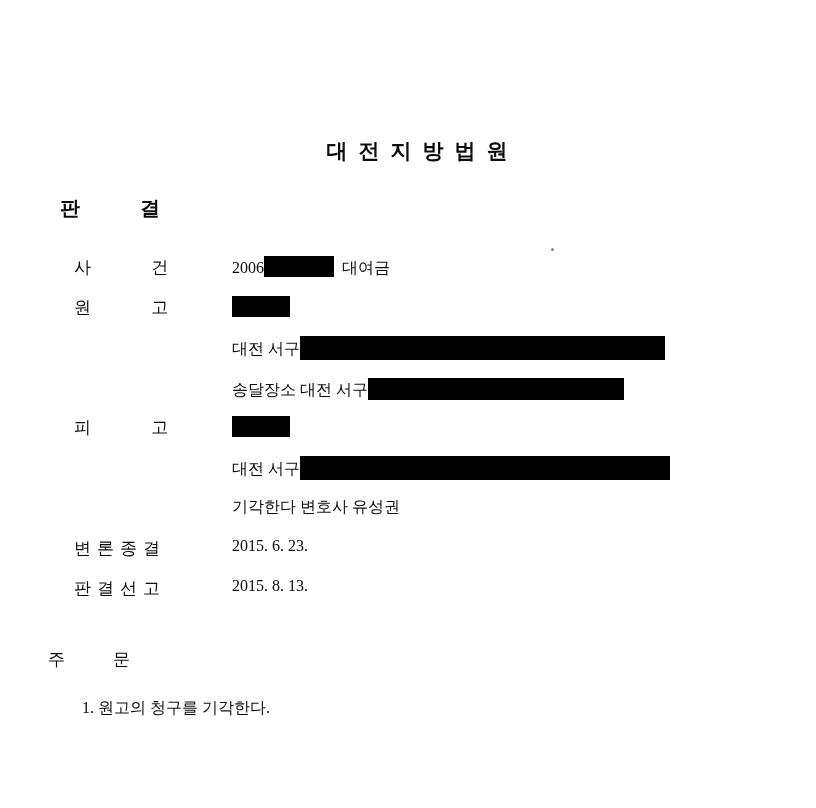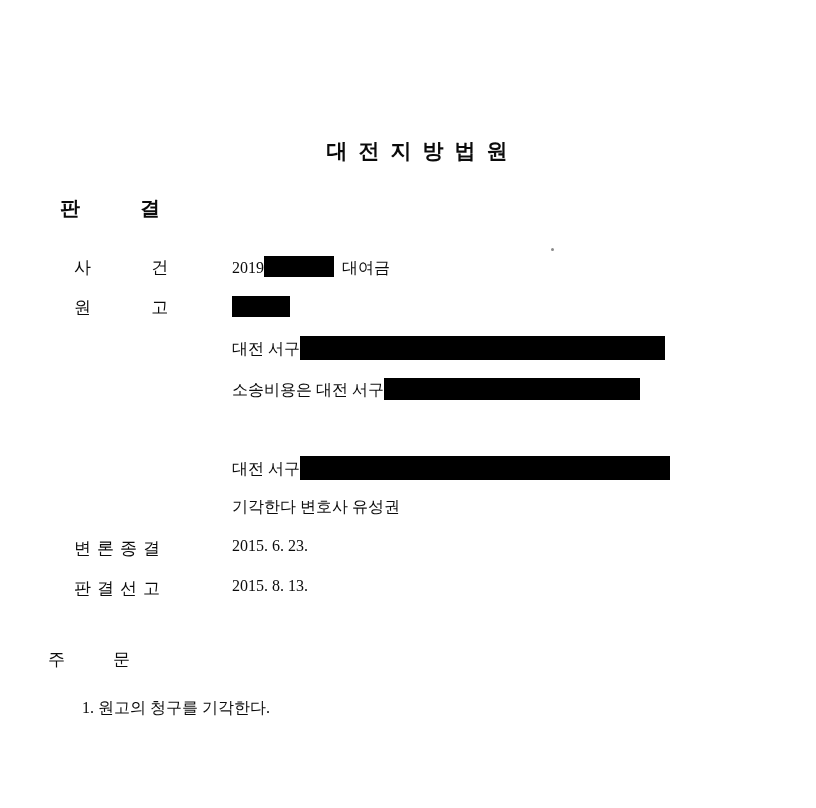--- a/index.html
+++ b/index.html
@@ -109,45 +109,51 @@
 <body>
 
 <div class="page">
 
   <div class="court-title">대전지방법원</div>
   <div class="doc-title">판결</div>
 
   <div class="row" style="top:256px">
     <span class="label sp3">사   건</span>
     <span class="value">
-      <span>2019</span><span class="redact tall" style="width:70px"></span>&nbsp;&nbsp;<span>대여금</span>
+      <span>2006</span><span class="redact tall" style="width:70px"></span>&nbsp;&nbsp;<span>대여금</span>
     </span>
   </div>
 
   <div class="speck" style="left:551px; top:248px;"></div>
 
   <div class="row" style="top:296px">
     <span class="label sp3">원   고</span>
     <span class="value">
       <span class="redact tall" style="width:58px"></span>
     </span>
   </div>
 
   <div class="row" style="top:336px">
     <span class="value">
       <span>대전 서구</span><span class="redact" style="width:365px; height:24px; vertical-align:-6px;"></span>
     </span>
   </div>
 
   <div class="row" style="top:378px">
     <span class="value">
-      <span>소송비용은  대전 서구</span><span class="redact" style="width:256px; height:22px; vertical-align:-5px;"></span>
+      <span>송달장소  대전 서구</span><span class="redact" style="width:256px; height:22px; vertical-align:-5px;"></span>
     </span>
   </div>
 
+  <div class="row" style="top:416px">
+    <span class="label sp3">피   고</span>
+    <span class="value">
+      <span class="redact tall" style="width:58px"></span>
+    </span>
+  </div>
 
   <div class="row" style="top:456px">
     <span class="value">
       <span>대전 서구</span><span class="redact" style="width:370px; height:24px; vertical-align:-6px;"></span>
     </span>
   </div>
 
   <div class="row" style="top:497px">
     <span class="value">기각한다 변호사 유성권</span>
   </div>

